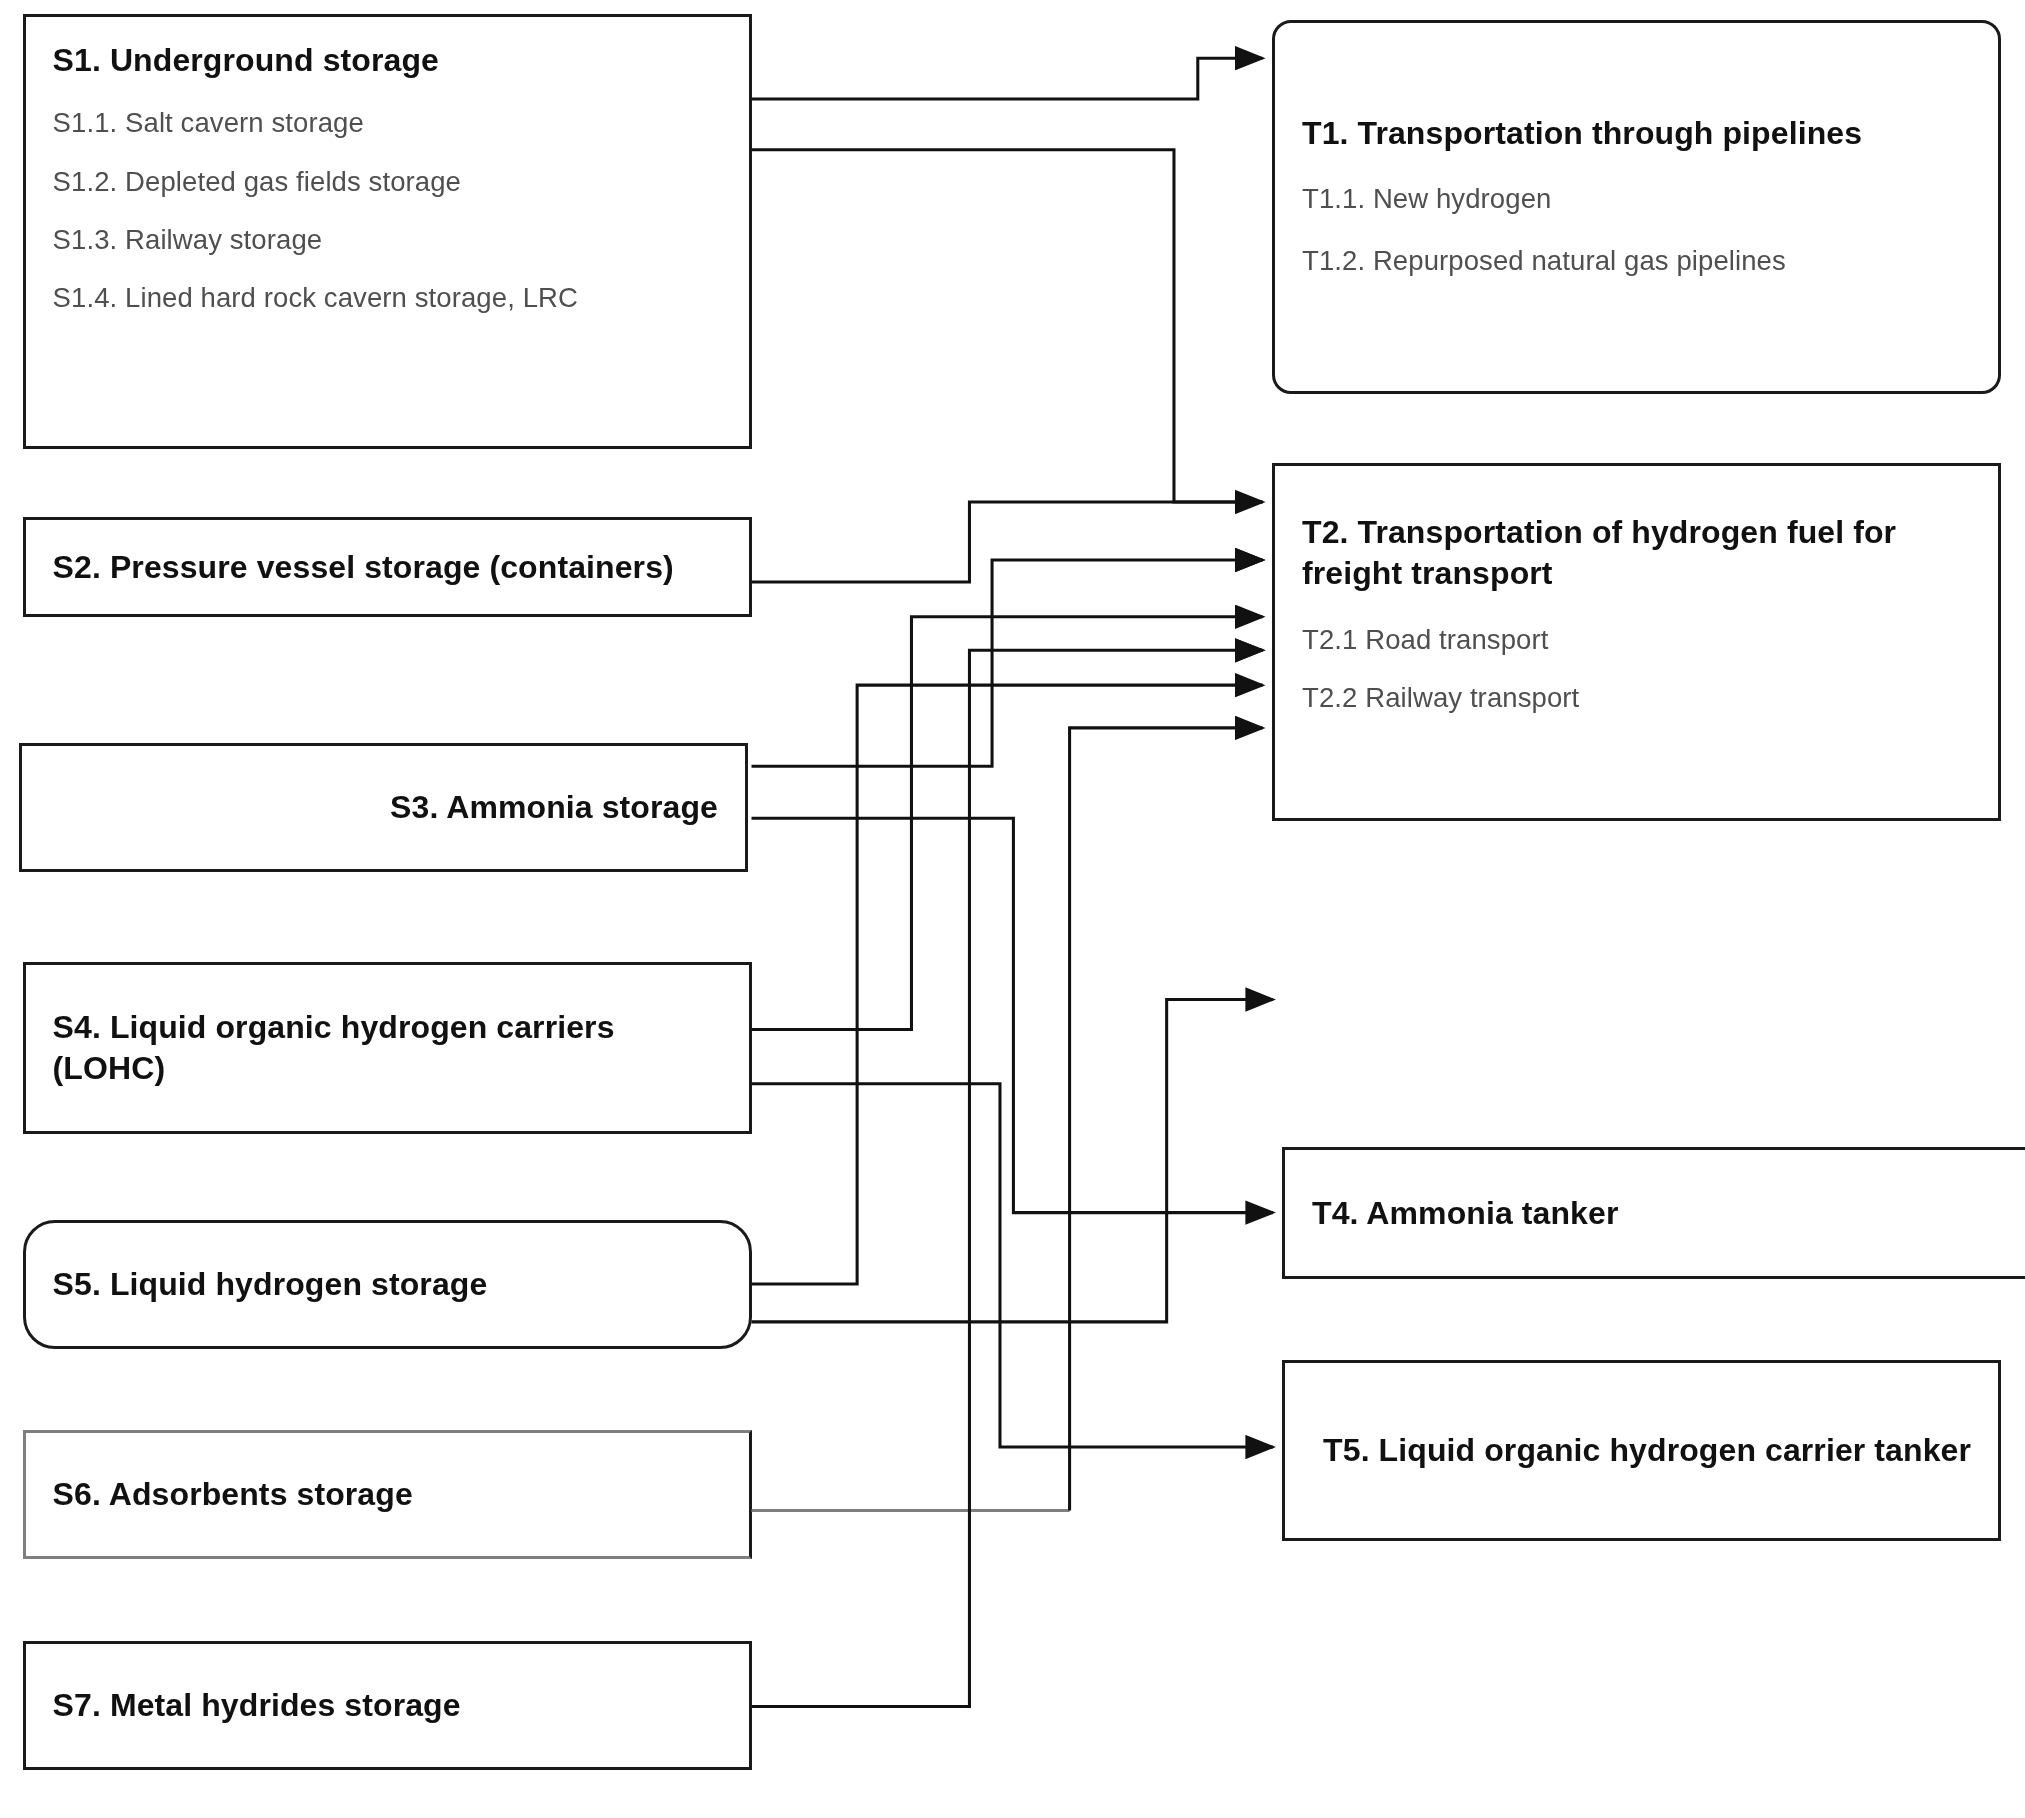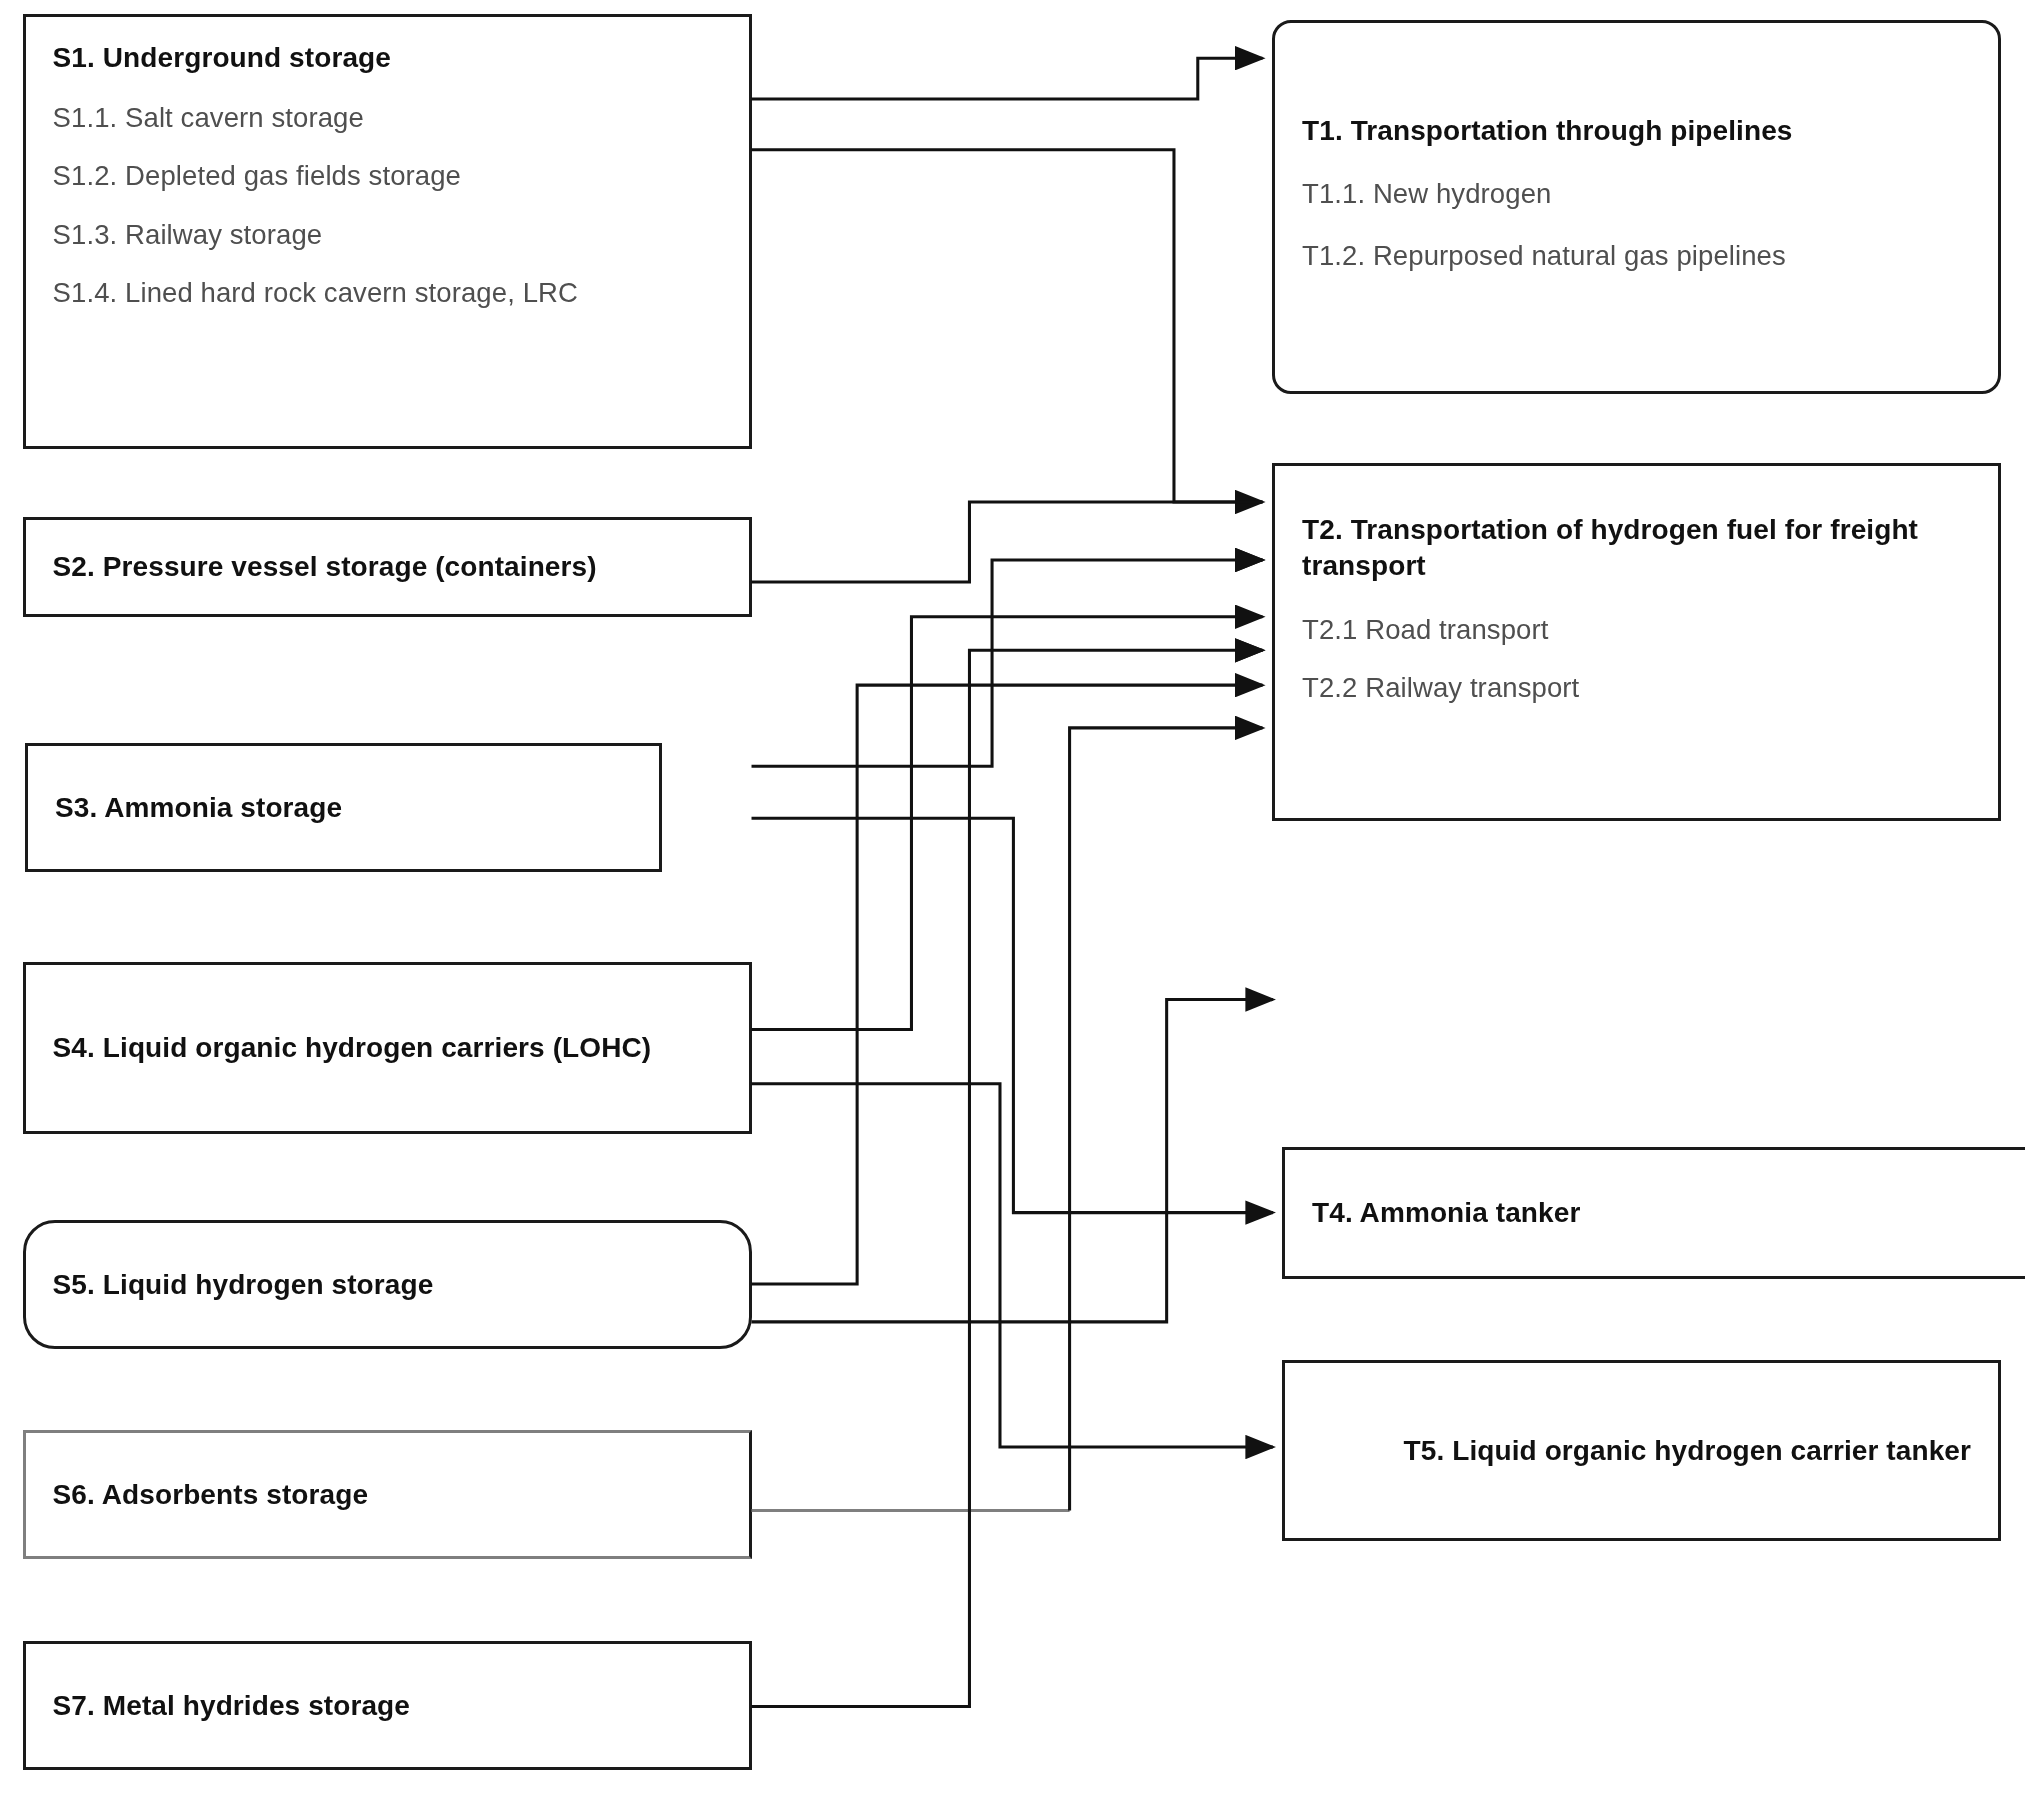--- a/index.html
+++ b/index.html
@@ -1,21 +1,21 @@
 <!DOCTYPE html>
 <html style="font-size:9.8px"><head>
 <meta charset="utf-8">
 <style>
   html,body{margin:0;padding:0;background:#fff;}
   #root{position:relative;width:2025px;height:1819px;background:#fff;
         font-family:"Liberation Sans",sans-serif;overflow:hidden;}
   .box{position:absolute;box-sizing:border-box;background:#fff;
        border:3.1px solid #1a1a1a;padding:23px 27px;}
   .box.gray-hv{border-top-color:#7f7f7f;border-bottom-color:#7f7f7f;border-left-color:#7f7f7f;}
-  .title{font-weight:bold;color:#111;font-size:28px;line-height:1.28;letter-spacing:0.1px;}
+  .title{font-weight:bold;color:#111;font-size:32px;line-height:1.28;letter-spacing:0.1px;}
   .sub{color:#4f4f4f;font-size:27.5px;line-height:1.28;letter-spacing:0.1px;}
   .t-spaced .sub{margin-top:27px;}
   .t-spaced .title{margin-bottom:2.4px;}
   .mid{display:flex;flex-direction:column;justify-content:center;height:100%;}
   svg.wires{position:absolute;left:0;top:0;width:2025px;height:1819px;pointer-events:none;}
   .w{fill:none;stroke:#111;stroke-width:5;}
   .wg{fill:none;stroke:#7f7f7f;stroke-width:5;}
 </style>
 </head>
 <body>
@@ -29,21 +29,21 @@
     <div class="sub" style="margin-top:23px">S1.3. Railway storage</div>
     <div class="sub" style="margin-top:23px">S1.4. Lined hard rock cavern storage, LRC</div>
   </div>
 
   <div class="box" style="left:22.6px;top:517px;width:729px;height:100px;">
     <div class="mid">
         <div class="title">S2. Pressure vessel storage (containers)</div>
       </div>
   </div>
 
-  <div class="box" style="left:25px;top:743px;width:637px;height:129px;">
+  <div class="box" style="left:19px;top:743px;width:729px;height:129px;text-align:right;">
     <div class="mid">
         <div class="title">S3. Ammonia storage</div>
       </div>
   </div>
 
   <div class="box" style="left:22.6px;top:962px;width:729px;height:172px;">
     <div class="mid">
         <div class="title">S4. Liquid organic hydrogen carriers (LOHC)</div>
       </div>
   </div>

